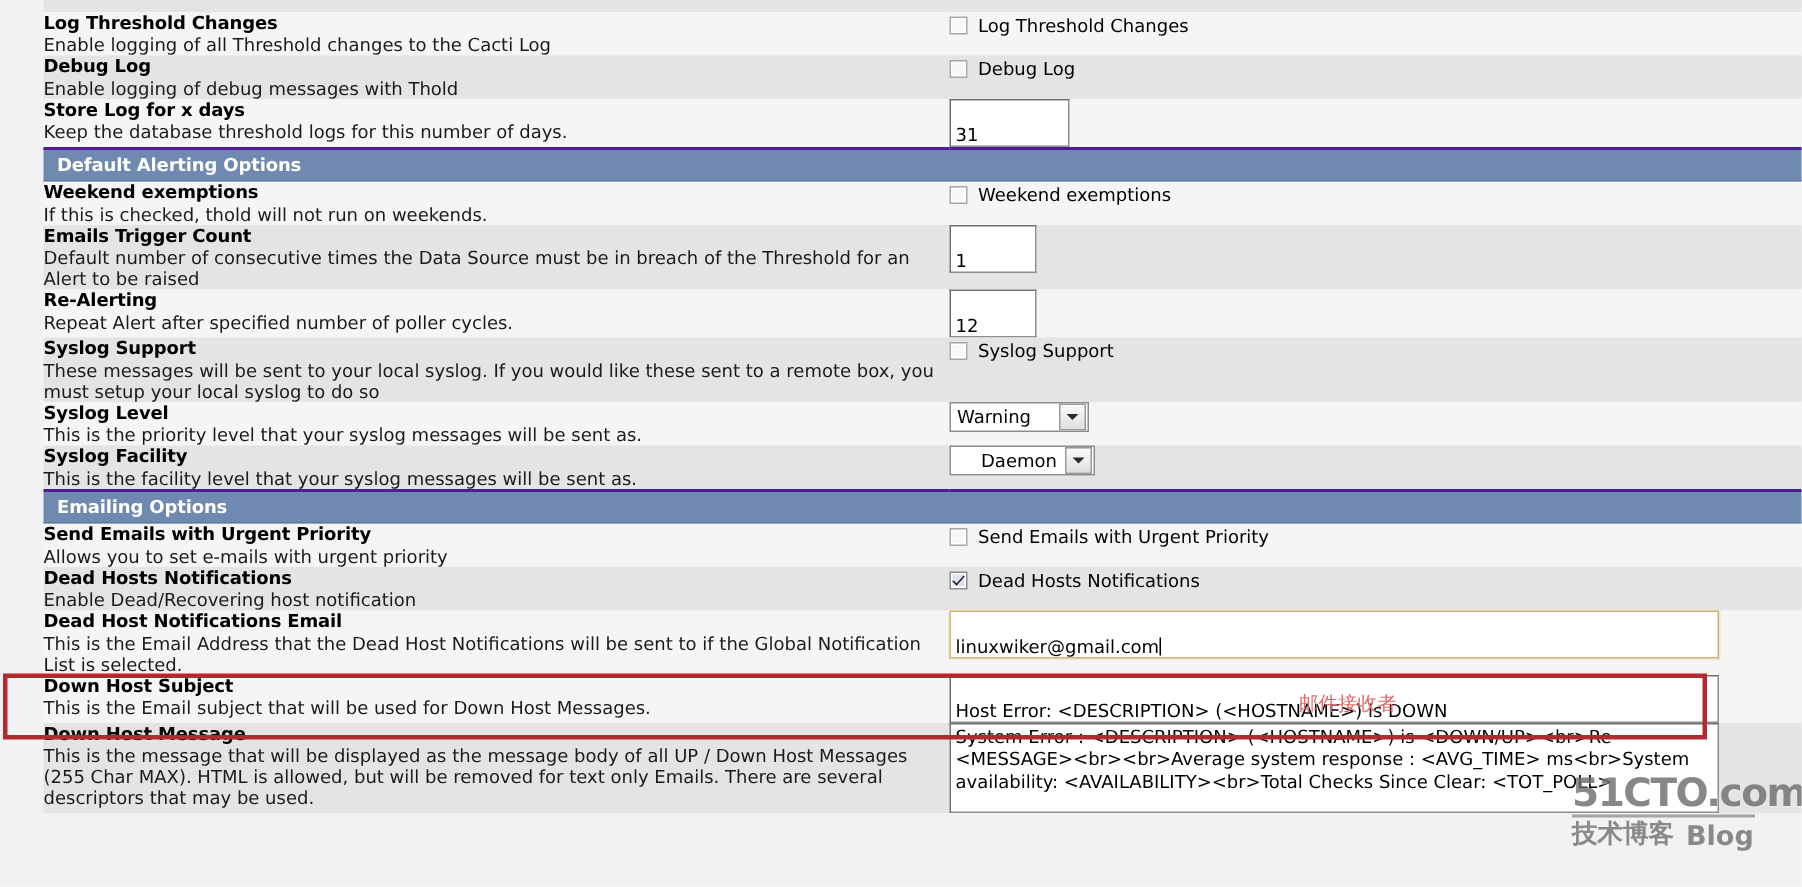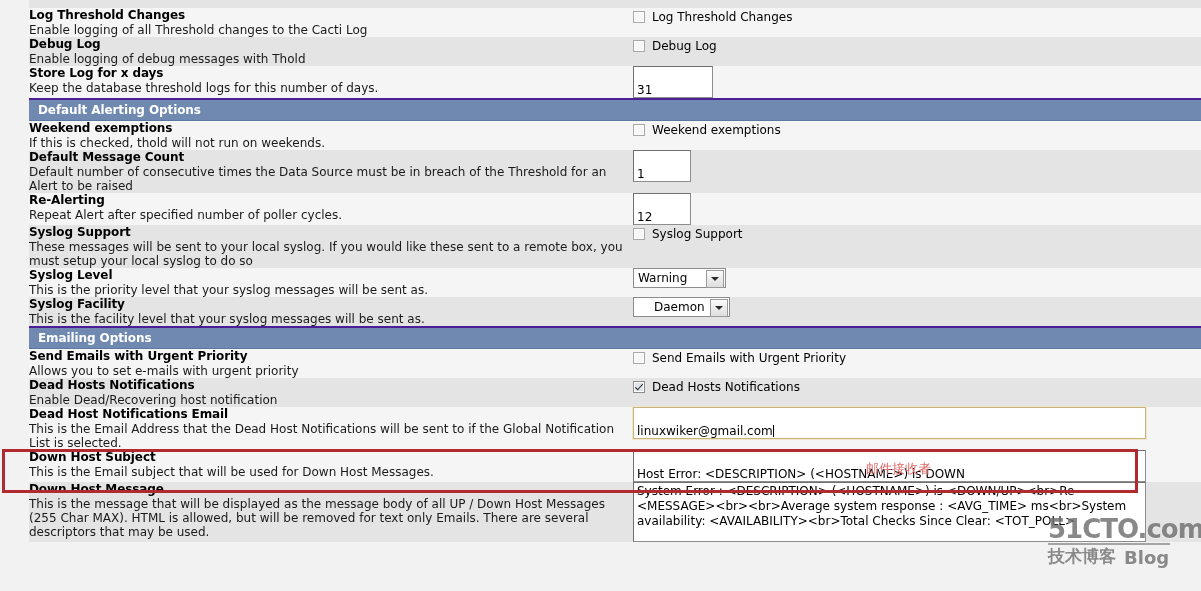--- a/index.html
+++ b/index.html
@@ -68,21 +68,21 @@
     display:block;
   }
   .txt.w-sm{width:80px;}
   .txt.w-xs{width:58px;}
   .txt.w-lg{width:513px;}
   .txt.w-xl{width:513px;}
 
   .sel{
     box-sizing:border-box;height:20px;
     border:1px solid #8d8d8d;background:#ffffff;
-    display:inline-flex;
+    display:inline-flex;align-items:center;
     font-size:12px;color:#000;
   }
   .sel .sel-val{padding:0 4px;flex:1;white-space:nowrap;line-height:18px;}
   .sel .sel-btn{
     width:16px;height:16px;margin:1px 1px 1px 0;
     background:linear-gradient(#fbfbfb,#dedede);
     border:1px solid #9a9a9a;
     display:flex;align-items:center;justify-content:center;flex:0 0 auto;
   }
   .sel .arrow{
@@ -199,21 +199,21 @@
         <td class="ctl">
           <label class="cb-wrap">
             <span class="cbox"></span>
             <span class="cb-label">Weekend exemptions</span>
           </label>
         </td>
       </tr>
 
       <tr class="row-even">
         <td class="desc">
-          <div class="fld-title">Default Message Count</div>
+          <div class="fld-title">Emails Trigger Count</div>
           <div class="fld-help">Default number of consecutive times the Data Source must be in breach of the Threshold for an Alert to be raised</div>
         </td>
         <td class="ctl">
           <div class="txt w-xs">1</div>
         </td>
       </tr>
 
       <tr class="row-odd">
         <td class="desc">
           <div class="fld-title">Re-Alerting</div>

